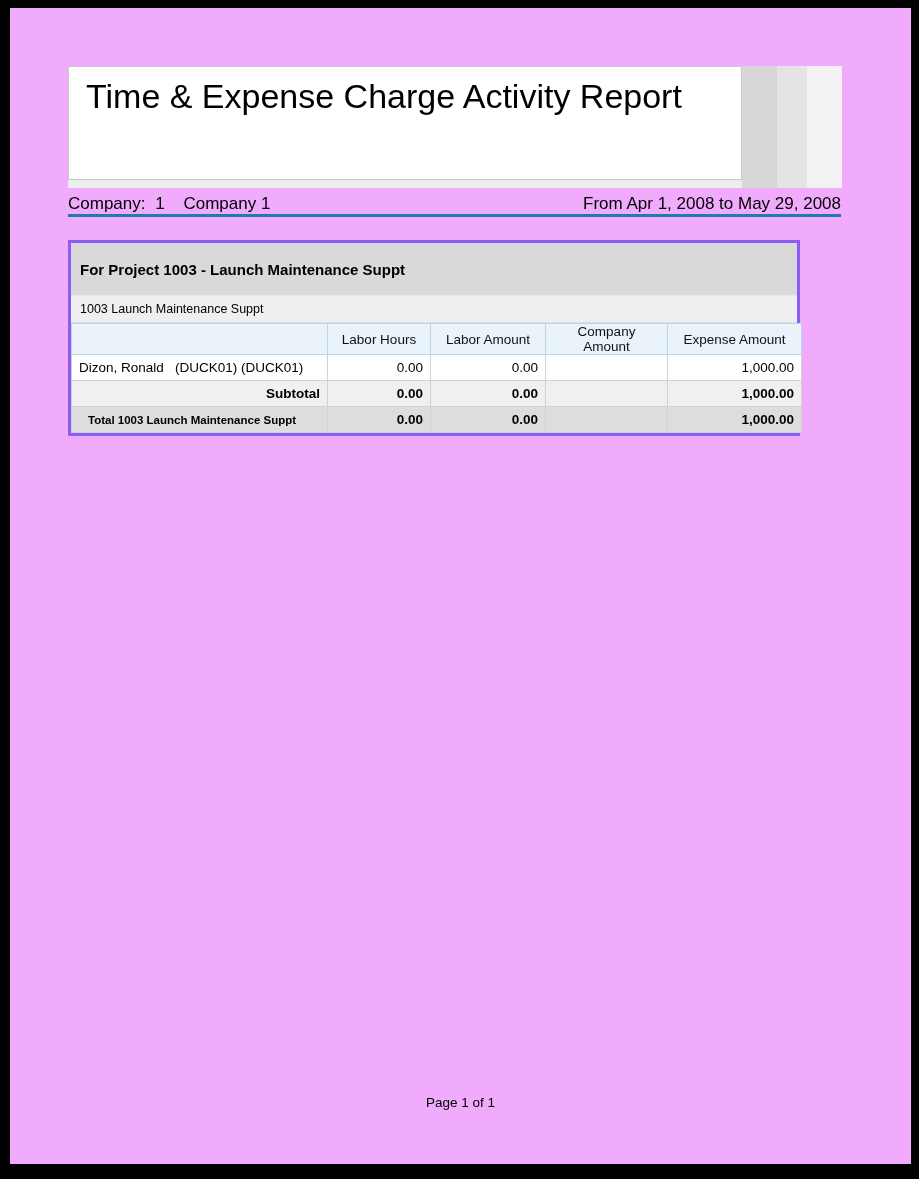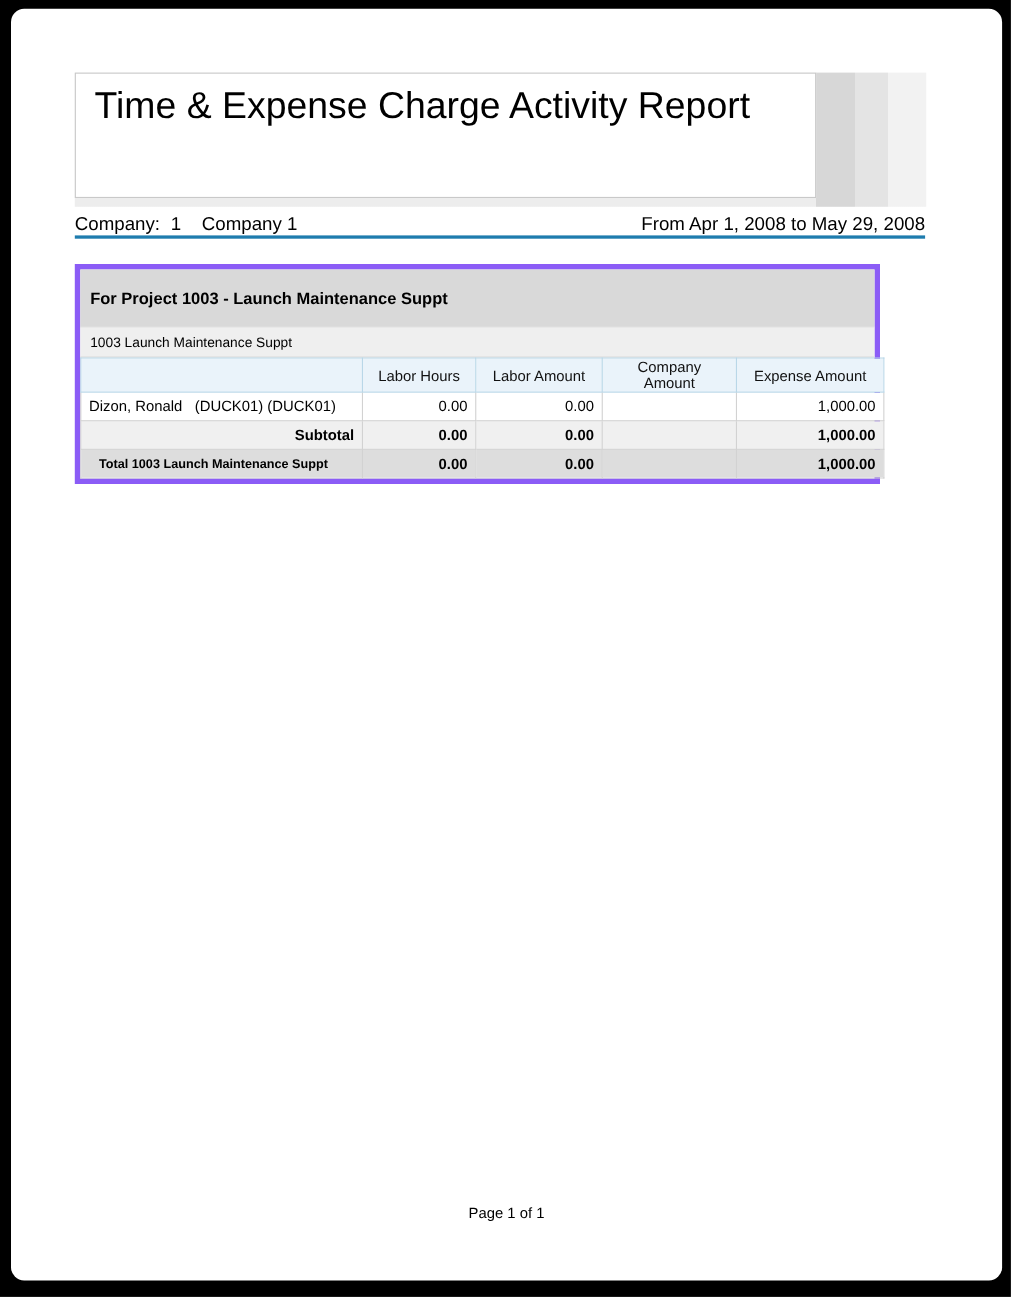--- a/index.html
+++ b/index.html
@@ -6,23 +6,22 @@
   body{
     width:919px;height:1179px;
     background:#000;
     position:relative;
     font-family:"Liberation Sans", sans-serif;
     -webkit-font-smoothing:antialiased;
   }
   .page{
     position:absolute;
     top:8px;left:10px;right:8px;bottom:15px;
-    background:#ffffff;
+    background:#f0abfc;
     overflow:hidden;
-    border-radius:12px;
   }
   
   .banner{
     position:absolute;left:58px;top:58px;width:774px;height:122px;
     background:linear-gradient(to right,
       #ededed 0px,#ededed 674px,
       #d7d7d7 674px,#d7d7d7 709px,
       #e4e4e4 709px,#e4e4e4 739px,
       #f2f2f2 739px,#f2f2f2 774px);
   }
@@ -51,21 +50,21 @@
   .company-line span{display:inline-block;}
   .company-number{margin-left:5px;}
   .company-name{margin-left:14px;}
   .rule{
     position:absolute;left:58px;top:206px;width:773px;height:3px;
     background:#1e7cae;
   }
   
   .report-block{
     position:absolute;left:58px;top:232px;width:732px;
-    border:5px solid #8b5cf6;
+    border:3px solid #8b5cf6;
     box-sizing:border-box;
   }
   .project-band{
     height:52px;
     background:#d9d9d9;
     border-bottom:1px solid #e8e8e8;
     display:flex;align-items:center;
     padding-left:9px;
     font-size:15px;font-weight:700;color:#000;
   }

